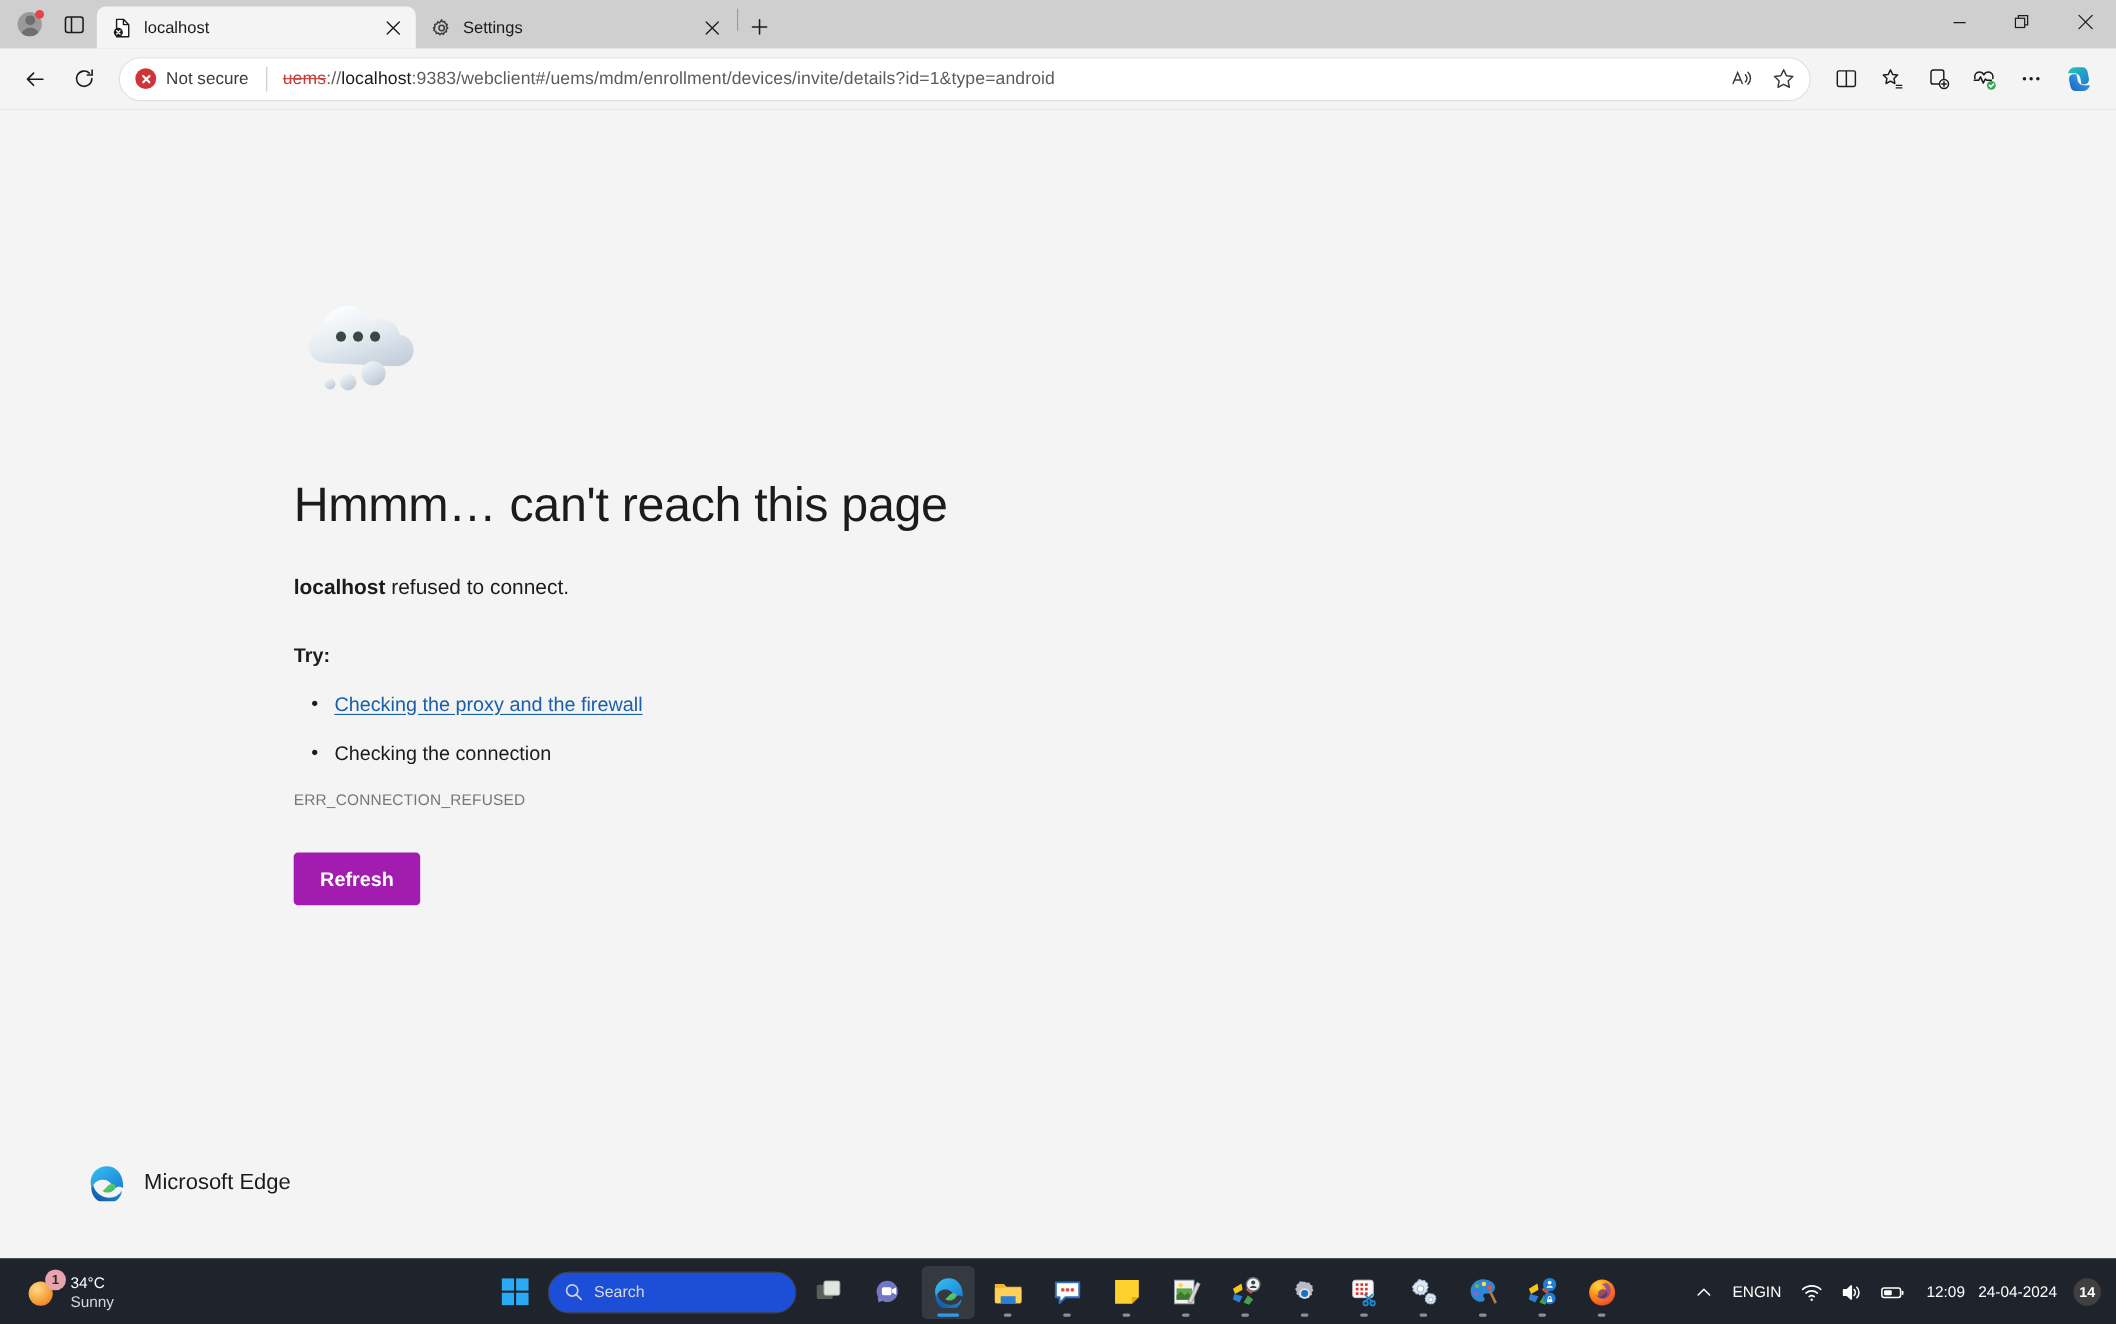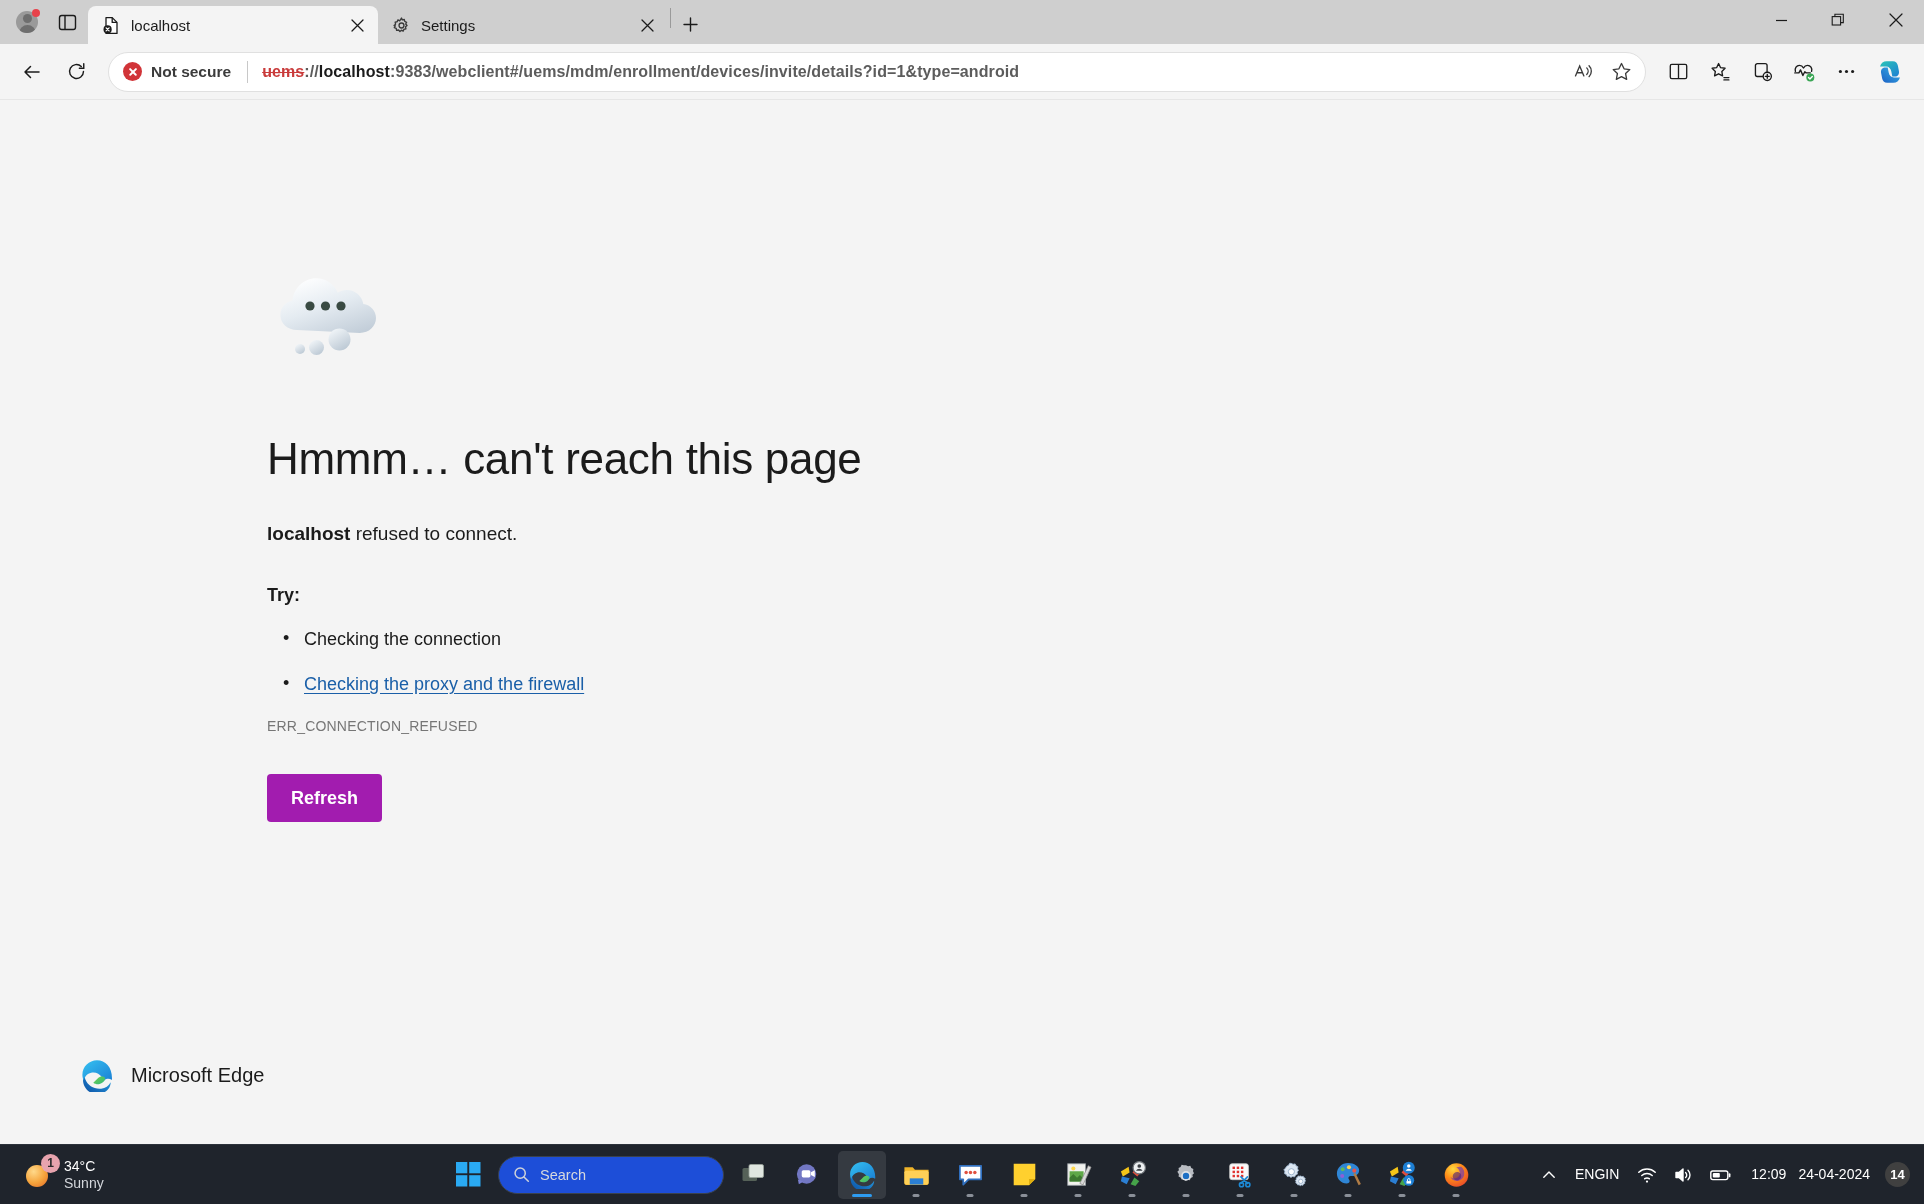--- a/index.html
+++ b/index.html
@@ -103,21 +103,20 @@
     cursor: pointer;
   }
 
   
   .toolbar {
     height: 56px; flex: 0 0 56px;
     background: #f4f4f4;
     display: flex; align-items: center;
     padding: 0 12px; gap: 4px;
     border-bottom: 1px solid #e6e6e6;
-    font-weight: bold;
   }
   .tb-btn {
     width: 40px; height: 40px; border-radius: 5px;
     display: flex; align-items: center; justify-content: center;
     cursor: pointer; flex: 0 0 40px;
   }
 
   .omnibox {
     flex: 1 1 auto; height: 40px; margin: 0 8px;
     background: #ffffff; border-radius: 20px;
@@ -505,24 +504,24 @@
       </div>
 
       <h1 class="err-title">Hmmm… can't reach this page</h1>
 
       <p class="err-sub"><b>localhost</b><span> refused to connect.</span></p>
 
       <p class="try-label">Try:</p>
 
       <ul class="try-list">
         <li>
-          <span>Checking the connection</span>
+          <a>Checking the proxy and the firewall</a>
         </li>
         <li>
-          <a>Checking the proxy and the firewall</a>
+          <span>Checking the connection</span>
         </li>
       </ul>
 
       <p class="err-code">ERR_CONNECTION_REFUSED</p>
 
       <button class="refresh-btn">Refresh</button>
     </div>
 
     <div class="edge-footer">
       <svg width="34" height="34" viewBox="0 0 34 34">

